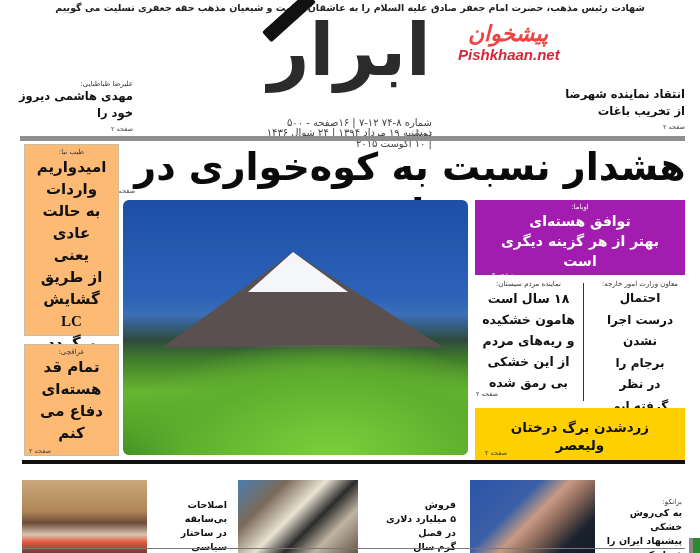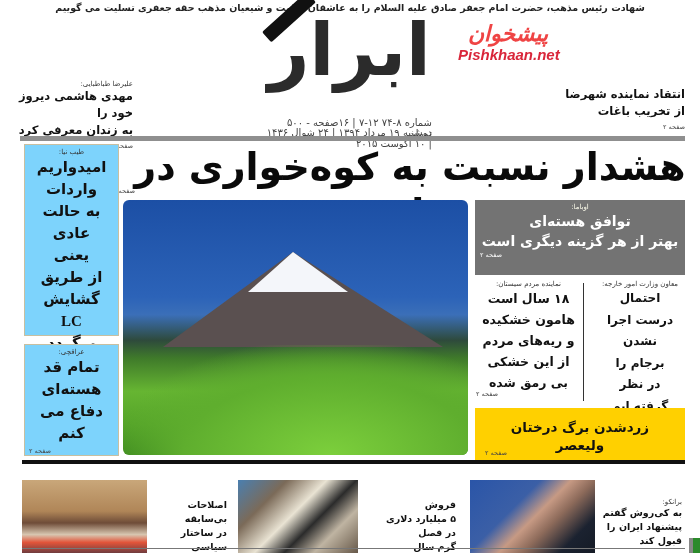--- a/index.html
+++ b/index.html
@@ -27,34 +27,34 @@
 
     .tl { top: 80px; left: 18px; width: 115px; }
     .tr { top: 86px; left: 555px; width: 130px; }
 
     .hr-gray { height: 5px; background: #8f8f8f; }
     .hr1 { top: 136px; left: 20px; width: 665px; }
 
     .main-head { top: 144px; left: 120px; width: 580px; text-align: center; font-size: 38px; font-weight: bold; letter-spacing: -1px; color: #0a0a0a; line-height: 46px; }
     .main-ref { top: 187px; left: 113px; font-size: 6.5px; color: #444; }
 
-    .left-col { left: 24px; width: 95px; background: #7dd3fc; border: 1px solid #c8bfa0; text-align: center; padding: 3px 4px; }
+    .left-col { left: 24px; width: 95px; background: #fdba74; border: 1px solid #c8bfa0; text-align: center; padding: 3px 4px; }
     .left-col .kicker { text-align: center; }
     .left-col .big { font-size: 15px; font-weight: bold; line-height: 22px; color: #111; }
     .left-col .page-ref { text-align: left; }
     .lc1 { top: 144px; height: 192px; }
     .lc2 { top: 344px; height: 112px; }
 
     .photo { top: 200px; left: 123px; width: 345px; height: 255px; border-radius: 6px; overflow: hidden;
       background: linear-gradient(180deg, #1c4fa5 0%, #2c63b8 38%, #3b6fb8 45%, #2e4a3c 55%, #3f7a2a 62%, #66b532 75%, #55a429 88%, #3e8a20 100%); }
     .peak { position: absolute; left: 40px; top: 52px; width: 0; height: 0; border-left: 130px solid transparent; border-right: 150px solid transparent; border-bottom: 95px solid #5a5050; }
     .snow { position: absolute; left: 125px; top: 52px; width: 0; height: 0; border-left: 45px solid transparent; border-right: 55px solid transparent; border-bottom: 40px solid #f4f6fa; }
     .hill { position: absolute; left: 0; bottom: 0; width: 345px; height: 110px; background: radial-gradient(ellipse at 60% 100%, #7ccf3c 0%, #5fae2e 50%, rgba(60,120,30,0) 75%); }
 
-    .red-box { top: 200px; left: 475px; width: 210px; height: 75px; background: #737373; color: #fff; text-align: center; padding: 3px 5px; }
+    .red-box { top: 200px; left: 475px; width: 210px; height: 75px; background: #a21caf; color: #fff; text-align: center; padding: 3px 17px; }
     .red-box .kicker { color: #ffe; text-align: center; }
     .red-box .h { font-size: 14px; font-weight: bold; line-height: 20px; color: #fff; }
     .red-box .page-ref { color: #fff; text-align: left; margin-top: 0; }
 
     .col-mid { top: 280px; left: 476px; width: 105px; text-align: center; }
     .col-mid .big { font-size: 12.5px; font-weight: bold; line-height: 21px; }
     .col-right { top: 280px; left: 588px; width: 104px; text-align: center; }
     .col-right .big { font-size: 12px; font-weight: bold; line-height: 21.5px; }
     .vline { top: 283px; left: 583px; width: 1px; height: 118px; background: #333; }
 
@@ -94,21 +94,20 @@
 <div class="abs issue-line issue2">دوشنبه ۱۹ مرداد ۱۳۹۴ | ۲۴ شوال ۱۴۳۶ | ۱۰ آگوست ۲۰۱۵</div>
 
 <div class="abs pish">
   <div class="fa">پیشخوان</div>
   <div class="en">Pishkhaan.net</div>
 </div>
 
 <div class="abs side-box tl">
   <div class="kicker">علیرضا طباطبایی:</div>
   <div class="headline-sm">مهدی هاشمی دیروز خود را</div>
-  <div class="headline-sm">به زندان معرفی کرد</div>
   <div class="page-ref">صفحه ۲</div>
 </div>
 
 <div class="abs side-box tr">
   <div class="headline-sm">انتقاد نماینده شهرضا</div>
   <div class="headline-sm">از تخریب باغات</div>
   <div class="page-ref">صفحه ۲</div>
 </div>
 
 <div class="abs hr-gray hr1"></div>
@@ -198,21 +197,21 @@
     <div class="h">در فصل</div>
     <div class="h">گرم سال</div>
     <div class="page-ref">صفحه ۶</div>
   </div>
 </div>
 
 <div class="abs story s3">
   <div class="thumb"></div>
   <div class="text">
     <div class="kicker">برانکو:</div>
-    <div class="h">به کی‌روش گفتم</div>
+    <div class="h">به کی‌روش خشکی</div>
     <div class="h">پیشنهاد ایران را</div>
     <div class="h">قبول کند</div>
     <div class="page-ref">صفحه ۷</div>
   </div>
 </div>
 
 <div class="abs hr-bottom"></div>
 <div class="abs edge-bar"></div>
 
 </body></html>

